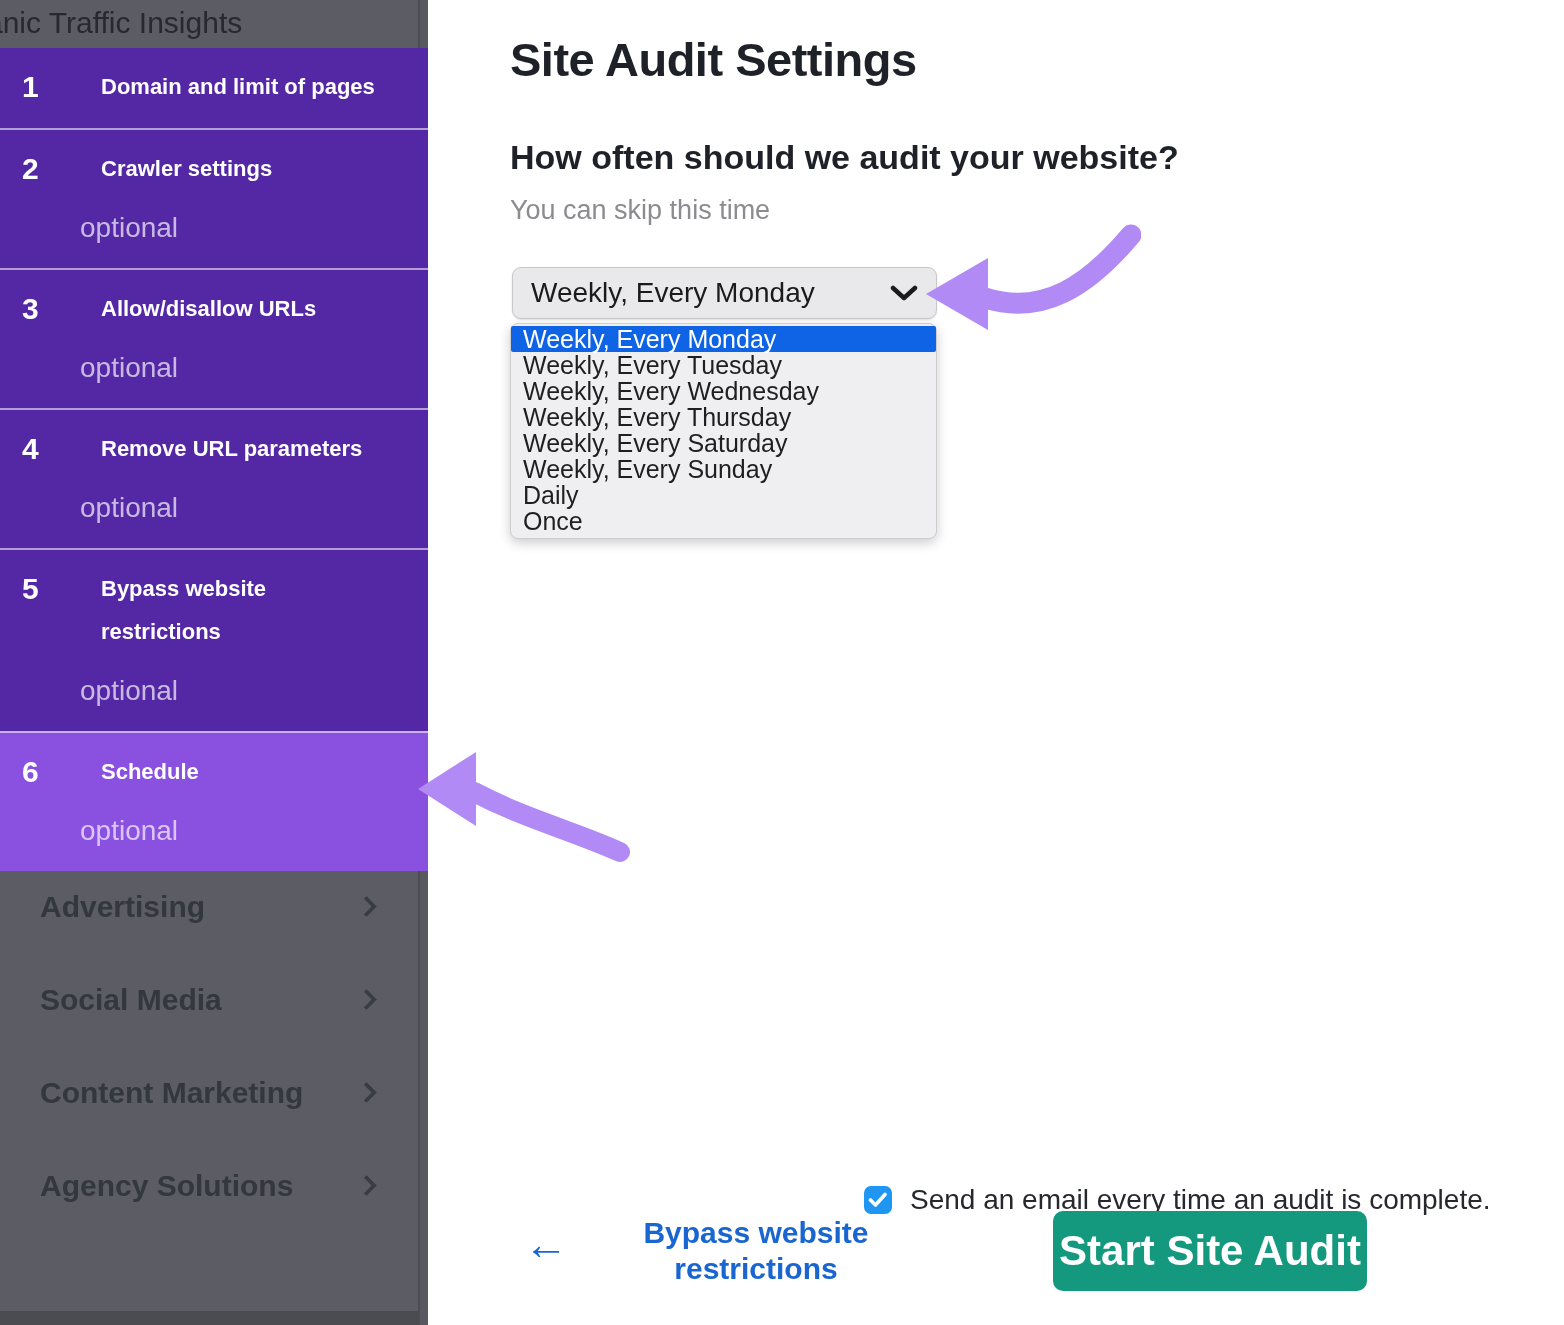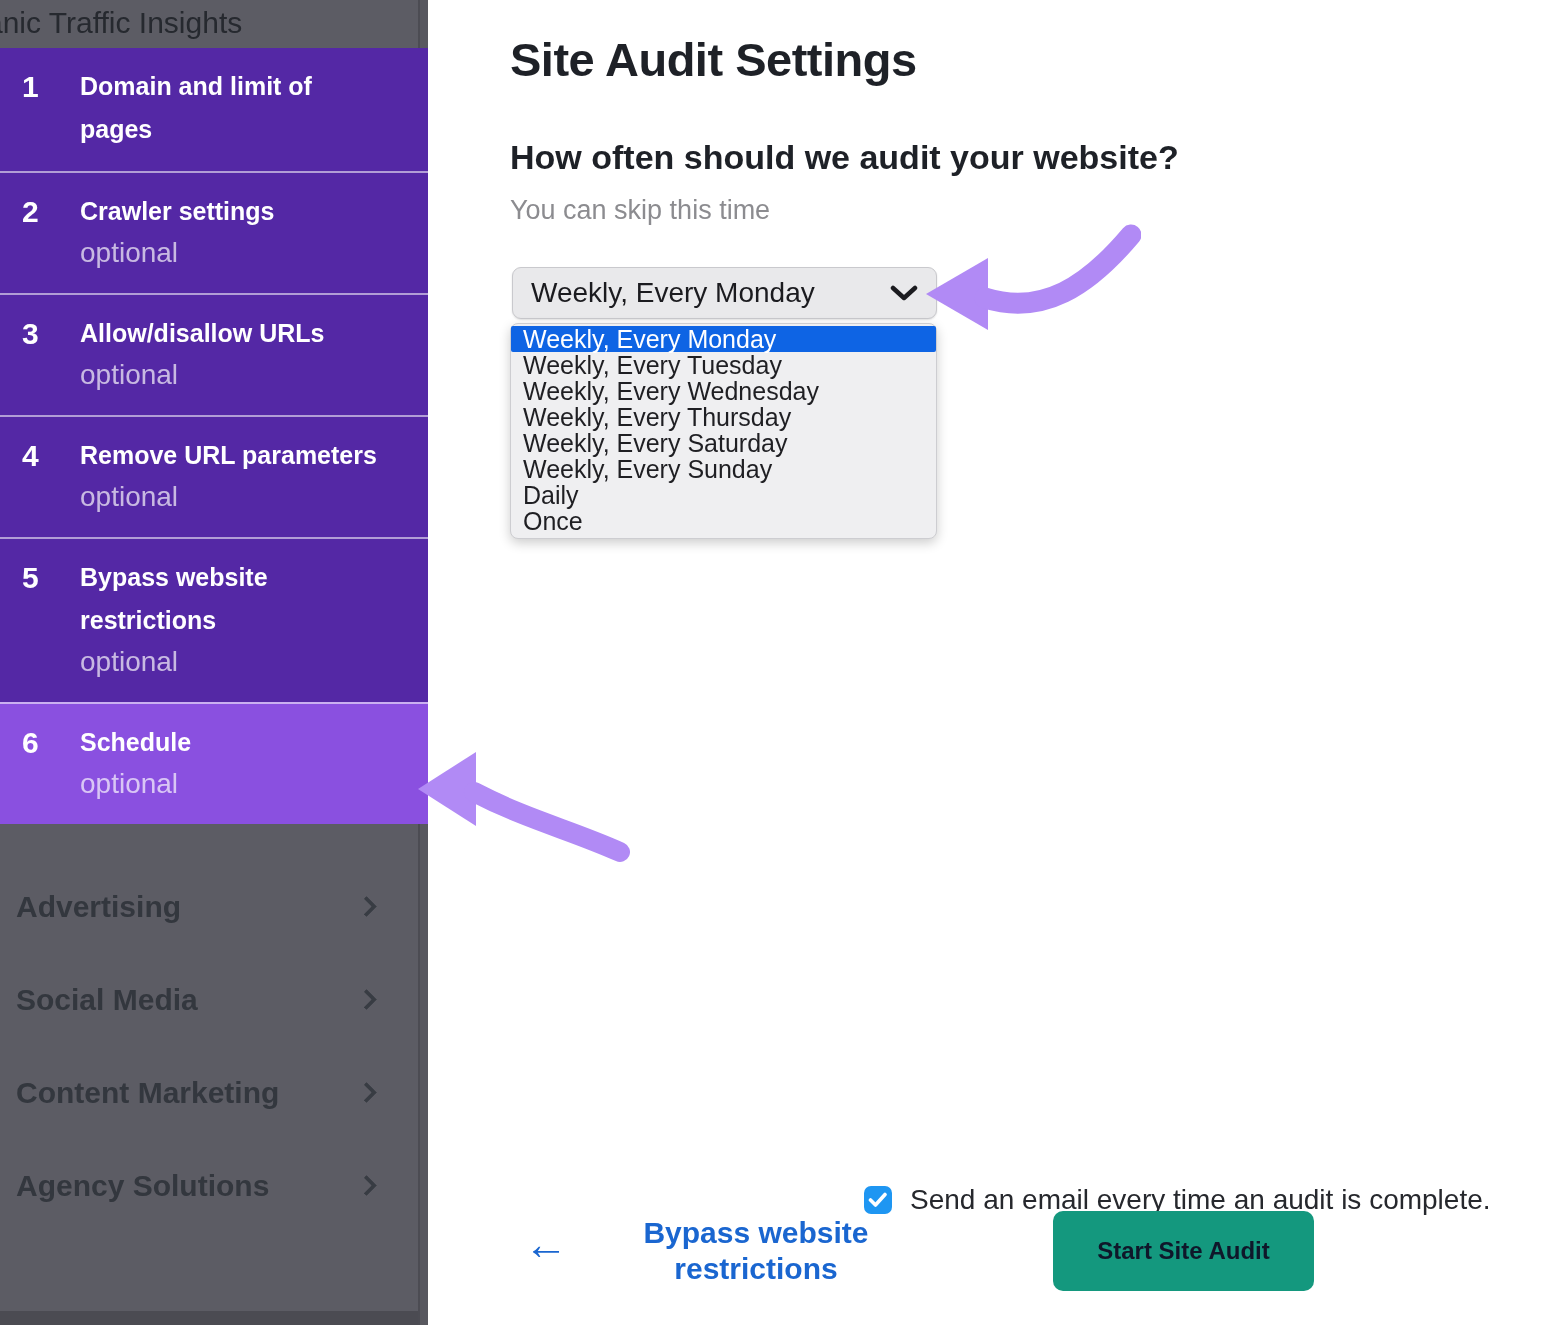--- a/index.html
+++ b/index.html
@@ -29,25 +29,25 @@
     background: #5428a5; z-index: 2;
   }
   .step { display: flex; padding: 17px 0 20px 0; }
   .step + .step { border-top: 2px solid rgba(255,255,255,0.55); }
   .step.active { background: #8a50e0; }
   .step-num {
     width: 58px; padding-left: 22px; flex: none;
     font-size: 30px; line-height: 43px; font-weight: 700; color: #ffffff;
   }
   .step-text { width: 310px; margin-left: 22px; }
-  .step-title { font-size: 25px; line-height: 43px; font-weight: 700; color: #ffffff; }
-  .step-optional { font-size: 28px; line-height: 40px; margin-top: 0; color: rgba(255,255,255,0.68); }
+  .step-title { font-size: 22px; line-height: 43px; font-weight: 700; color: #ffffff; margin-left: 21px; }
+  .step-optional { font-size: 28px; line-height: 40px; margin-top: 18px; color: rgba(255,255,255,0.68); }
   .step-optional:empty { display: none; margin: 0; }
 
-  .dim-nav { position: absolute; left: 0; top: 860px; width: 418px; }
+  .dim-nav { position: absolute; left: 0; top: 860px; width: 418px; padding-left: 24px; }
   .dim-nav-item {
     height: 93px; display: flex; align-items: center; justify-content: space-between;
     padding: 0 44px 0 16px;
     font-size: 30px; font-weight: 700; color: #33373e;
   }
   .chevron-right {
     width: 15px; height: 15px; flex: none;
     border-top: 4px solid #383c43; border-right: 4px solid #383c43;
     transform: rotate(45deg); border-radius: 1px;
   }
@@ -107,23 +107,23 @@
     position: absolute; left: 96px; top: 1222px;
     font-size: 44px; font-weight: 700; color: #1a66d0; line-height: 44px;
     cursor: pointer;
   }
   .back-link {
     position: absolute; left: 178px; top: 1215px; width: 300px;
     text-align: center; font-size: 30px; line-height: 36px; font-weight: 700;
     color: #1a66d0; cursor: pointer;
   }
   .start-button {
-    position: absolute; left: 625px; top: 1211px; width: 261px; height: 80px;
+    position: absolute; left: 625px; top: 1211px; width: 314px; height: 80px;
     background: #14987e; border: none; border-radius: 10px;
-    color: #0f172a; font-size: 24px; font-weight: 700;
+    color: #ffffff; font-size: 42px; font-weight: 700;
     font-family: "Liberation Sans", sans-serif;
     display: flex; align-items: center; justify-content: center;
     cursor: pointer;
   }
 
   .annotation-arrow { position: absolute; pointer-events: none; z-index: 5; }
   .arrow-top { left: 923px; top: 220px; }
   .arrow-bottom { left: 416px; top: 740px; }
 </style>
 </head>

